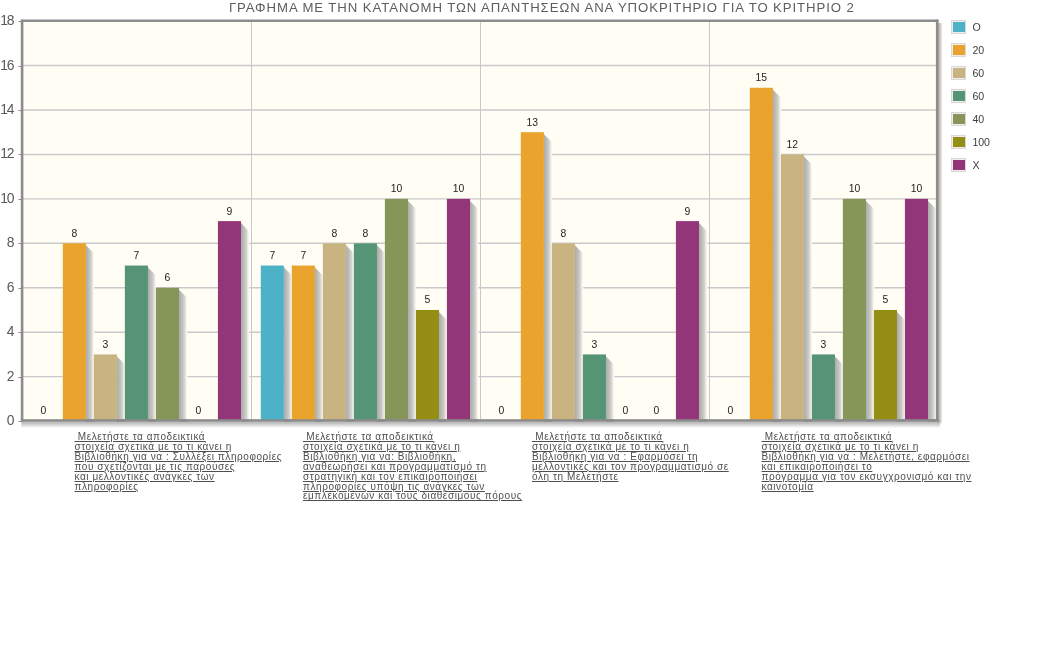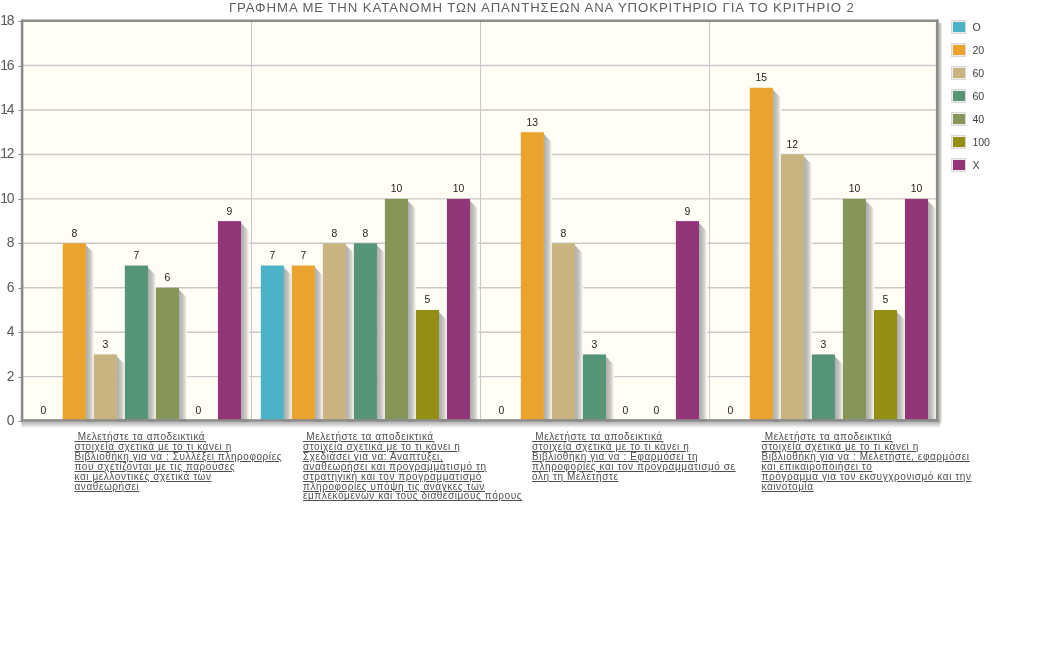--- a/index.html
+++ b/index.html
@@ -243,37 +243,37 @@
         <div class="legend-label">X</div>
       </div>
     </div>
 
   <div id="xlabels" class="xlabels">
       <div class="xlabel" style="left: 74.5px; top: 432px;">
         <div class="xlabel-line"> Μελετήστε τα αποδεικτικά</div>
         <div class="xlabel-line">στοιχεία σχετικά με το τι κάνει η</div>
         <div class="xlabel-line">Βιβλιοθήκη για να : Συλλέξει πληροφορίες</div>
         <div class="xlabel-line">που σχετίζονται με τις παρούσες</div>
-        <div class="xlabel-line">και μελλοντικές σχετικά των</div>
-        <div class="xlabel-line">αναθεωρήσει</div>
+        <div class="xlabel-line">και μελλοντικές ανάγκες των</div>
+        <div class="xlabel-line">πληροφορίες</div>
       </div>
       <div class="xlabel" style="left: 303px; top: 432px;">
         <div class="xlabel-line"> Μελετήστε τα αποδεικτικά</div>
         <div class="xlabel-line">στοιχεία σχετικά με το τι κάνει η</div>
-        <div class="xlabel-line">Σχεδιάσει για να: Αναπτύξει,</div>
+        <div class="xlabel-line">Βιβλιοθήκη για να: Βιβλιοθήκη,</div>
         <div class="xlabel-line">αναθεωρήσει και προγραμματισμό τη</div>
-        <div class="xlabel-line">στρατηγική και τον προγραμματισμό</div>
+        <div class="xlabel-line">στρατηγική και τον επικαιροποιήσει</div>
         <div class="xlabel-line">πληροφορίες υπόψη τις ανάγκες των</div>
         <div class="xlabel-line">εμπλεκομένων και τους διαθέσιμους πόρους</div>
       </div>
       <div class="xlabel" style="left: 532px; top: 432px;">
         <div class="xlabel-line"> Μελετήστε τα αποδεικτικά</div>
         <div class="xlabel-line">στοιχεία σχετικά με το τι κάνει η</div>
         <div class="xlabel-line">Βιβλιοθήκη για να : Εφαρμόσει τη</div>
-        <div class="xlabel-line">πληροφορίες και τον προγραμματισμό σε</div>
+        <div class="xlabel-line">μελλοντικές και τον προγραμματισμό σε</div>
         <div class="xlabel-line">όλη τη Μελετήστε</div>
       </div>
       <div class="xlabel" style="left: 761.5px; top: 432px;">
         <div class="xlabel-line"> Μελετήστε τα αποδεικτικά</div>
         <div class="xlabel-line">στοιχεία σχετικά με το τι κάνει η</div>
         <div class="xlabel-line">Βιβλιοθήκη για να : Μελετήστε, εφαρμόσει</div>
         <div class="xlabel-line">και επικαιροποιήσει το</div>
         <div class="xlabel-line">πρόγραμμα για τον εκσυγχρονισμό και την</div>
         <div class="xlabel-line">καινοτομία</div>
       </div>

